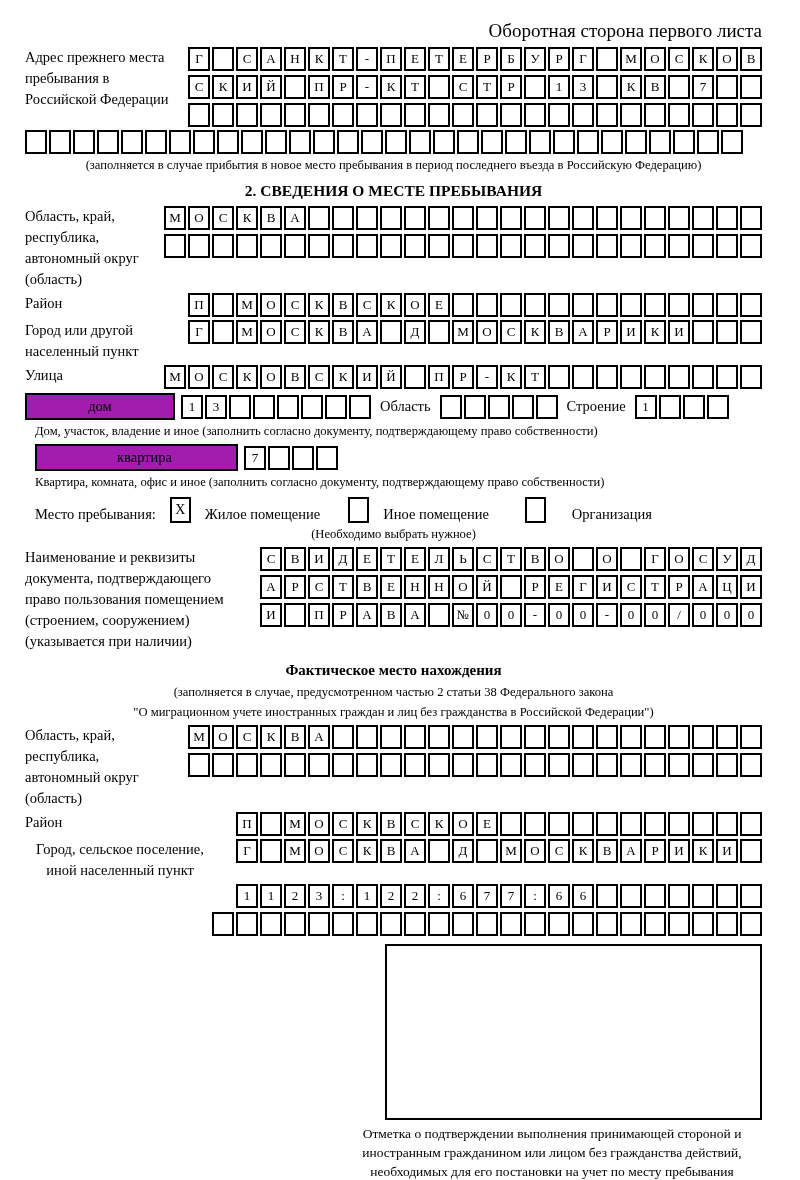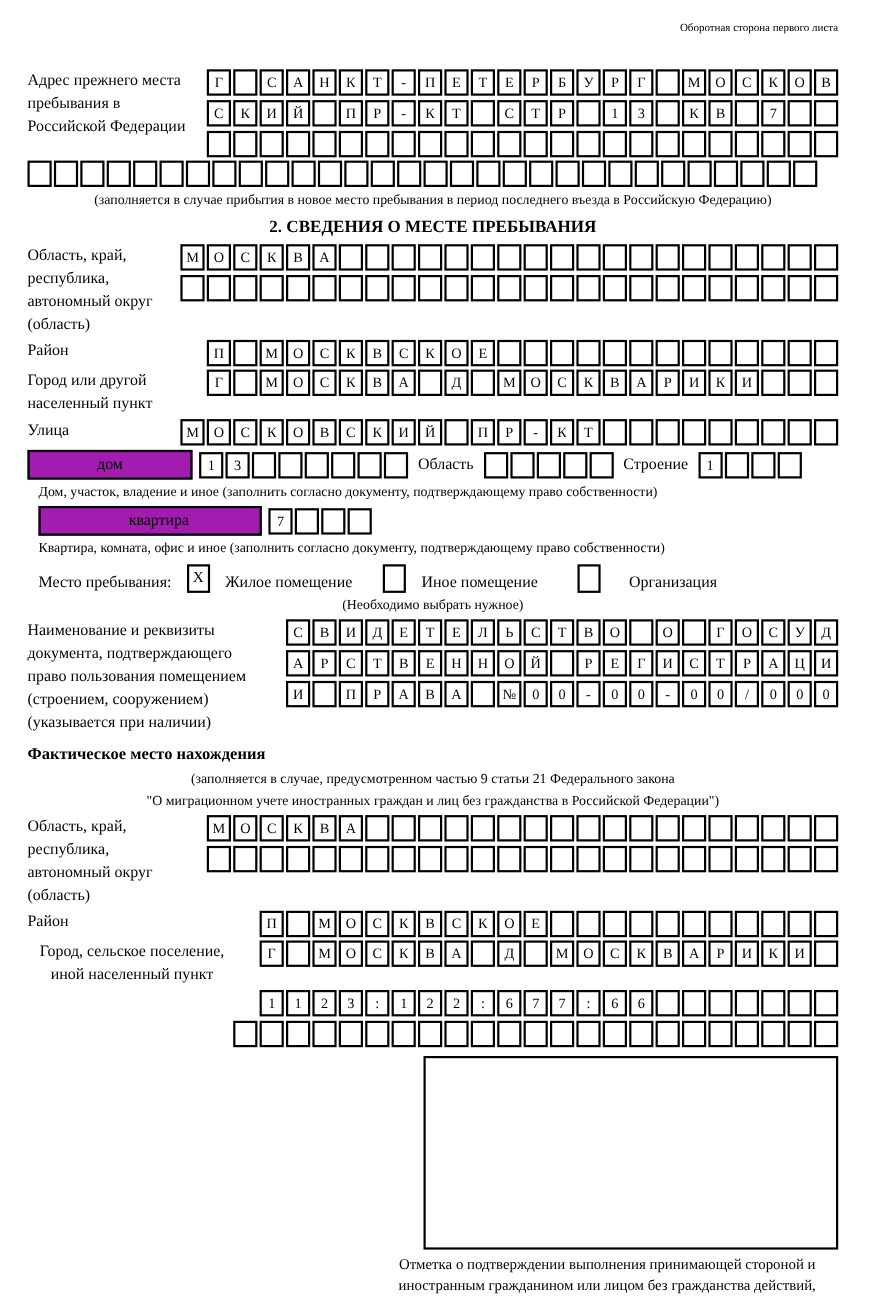--- a/index.html
+++ b/index.html
@@ -6,41 +6,41 @@
   .page{
     position:relative;
     width:800px;height:1180px;
     box-sizing:border-box;
     padding:6px 38px 0 25px;
     background:#fff;
     color:#000;
     font-family:"Liberation Serif", serif;
     overflow:hidden;
   }
-  .header-note{ text-align:right; font-size:10px; margin:14px 0 32px 0; }
+  .header-note{ text-align:right; font-size:19px; margin:14px 0 5px 0; }
   .field{ display:flex; align-items:flex-start; margin-bottom:3px; }
   .label{ font-size:14.5px; line-height:21px; }
   .w150{flex:0 0 150px;} .w128{flex:0 0 128px;} .w155{flex:0 0 155px;}
   .w190{flex:0 0 190px;text-align:center;} .w180{flex:0 0 180px;} .w210{flex:0 0 210px;}
   .grow{flex:1;}
   .cells-col{ display:flex; flex-direction:column; gap:4px; align-items:flex-end; flex:1; }
   .cell-row{ display:flex; gap:2px; justify-content:flex-end; }
   .cell-row.left{ justify-content:flex-start; }
   .cell{
     flex:0 0 auto; width:18px; height:20px;
     border:2px solid #000;
     display:inline-flex; align-items:center; justify-content:center;
     font-size:13px; font-family:"Liberation Serif", serif;
     background:#fff;
   }
   .note{ font-size:12.6px; line-height:18px; margin:2px 0 4px 0; }
   .note.center{ text-align:center; }
   .note.indent{ margin-left:10px; }
   .section-title{ text-align:center; font-weight:bold; font-size:15.5px; margin:8px 0 6px 0; }
-  .sub-title{ font-weight:bold; font-size:15px; margin:10px 0 4px 0; }
+  .sub-title{ text-align:center; font-weight:bold; font-size:15px; margin:10px 0 4px 0; }
   .inline-box{
     box-sizing:border-box; border:2px solid #000; height:27px;
     display:flex; align-items:center; justify-content:center;
     font-size:14.5px; background:#a21caf;
   }
   .box-dom{ width:150px; }
   .box-kv{ width:203px; margin-left:10px;padding-left:16px; }
   .mixrow{ display:flex; align-items:center; gap:6px; margin:4px 0 2px 0; }
   .mixrow .lbl{ font-size:14.5px; margin:0 3px; }
   .cb{
@@ -456,21 +456,21 @@
           <span class="cell">0</span>
           <span class="cell">/</span>
           <span class="cell">0</span>
           <span class="cell">0</span>
           <span class="cell">0</span>
         </div>
     </div>
   </div>
 
   <div class="sub-title">Фактическое место нахождения</div>
-  <div class="note center mb0">(заполняется в случае, предусмотренном частью 9 статьи 21 Федерального закона</div>
+  <div class="note center mb0">(заполняется в случае, предусмотренном частью 2 статьи 38 Федерального закона</div>
   <div class="note center">"О миграционном учете иностранных граждан и лиц без гражданства в Российской Федерации")</div>
 
   <div class="field">
     <div class="label w128">Область, край, республика, автономный округ (область)</div>
     <div class="cells-col">
       <div class="cell-row">
           <span class="cell">М</span>
           <span class="cell">О</span>
           <span class="cell">С</span>
           <span class="cell">К</span>

